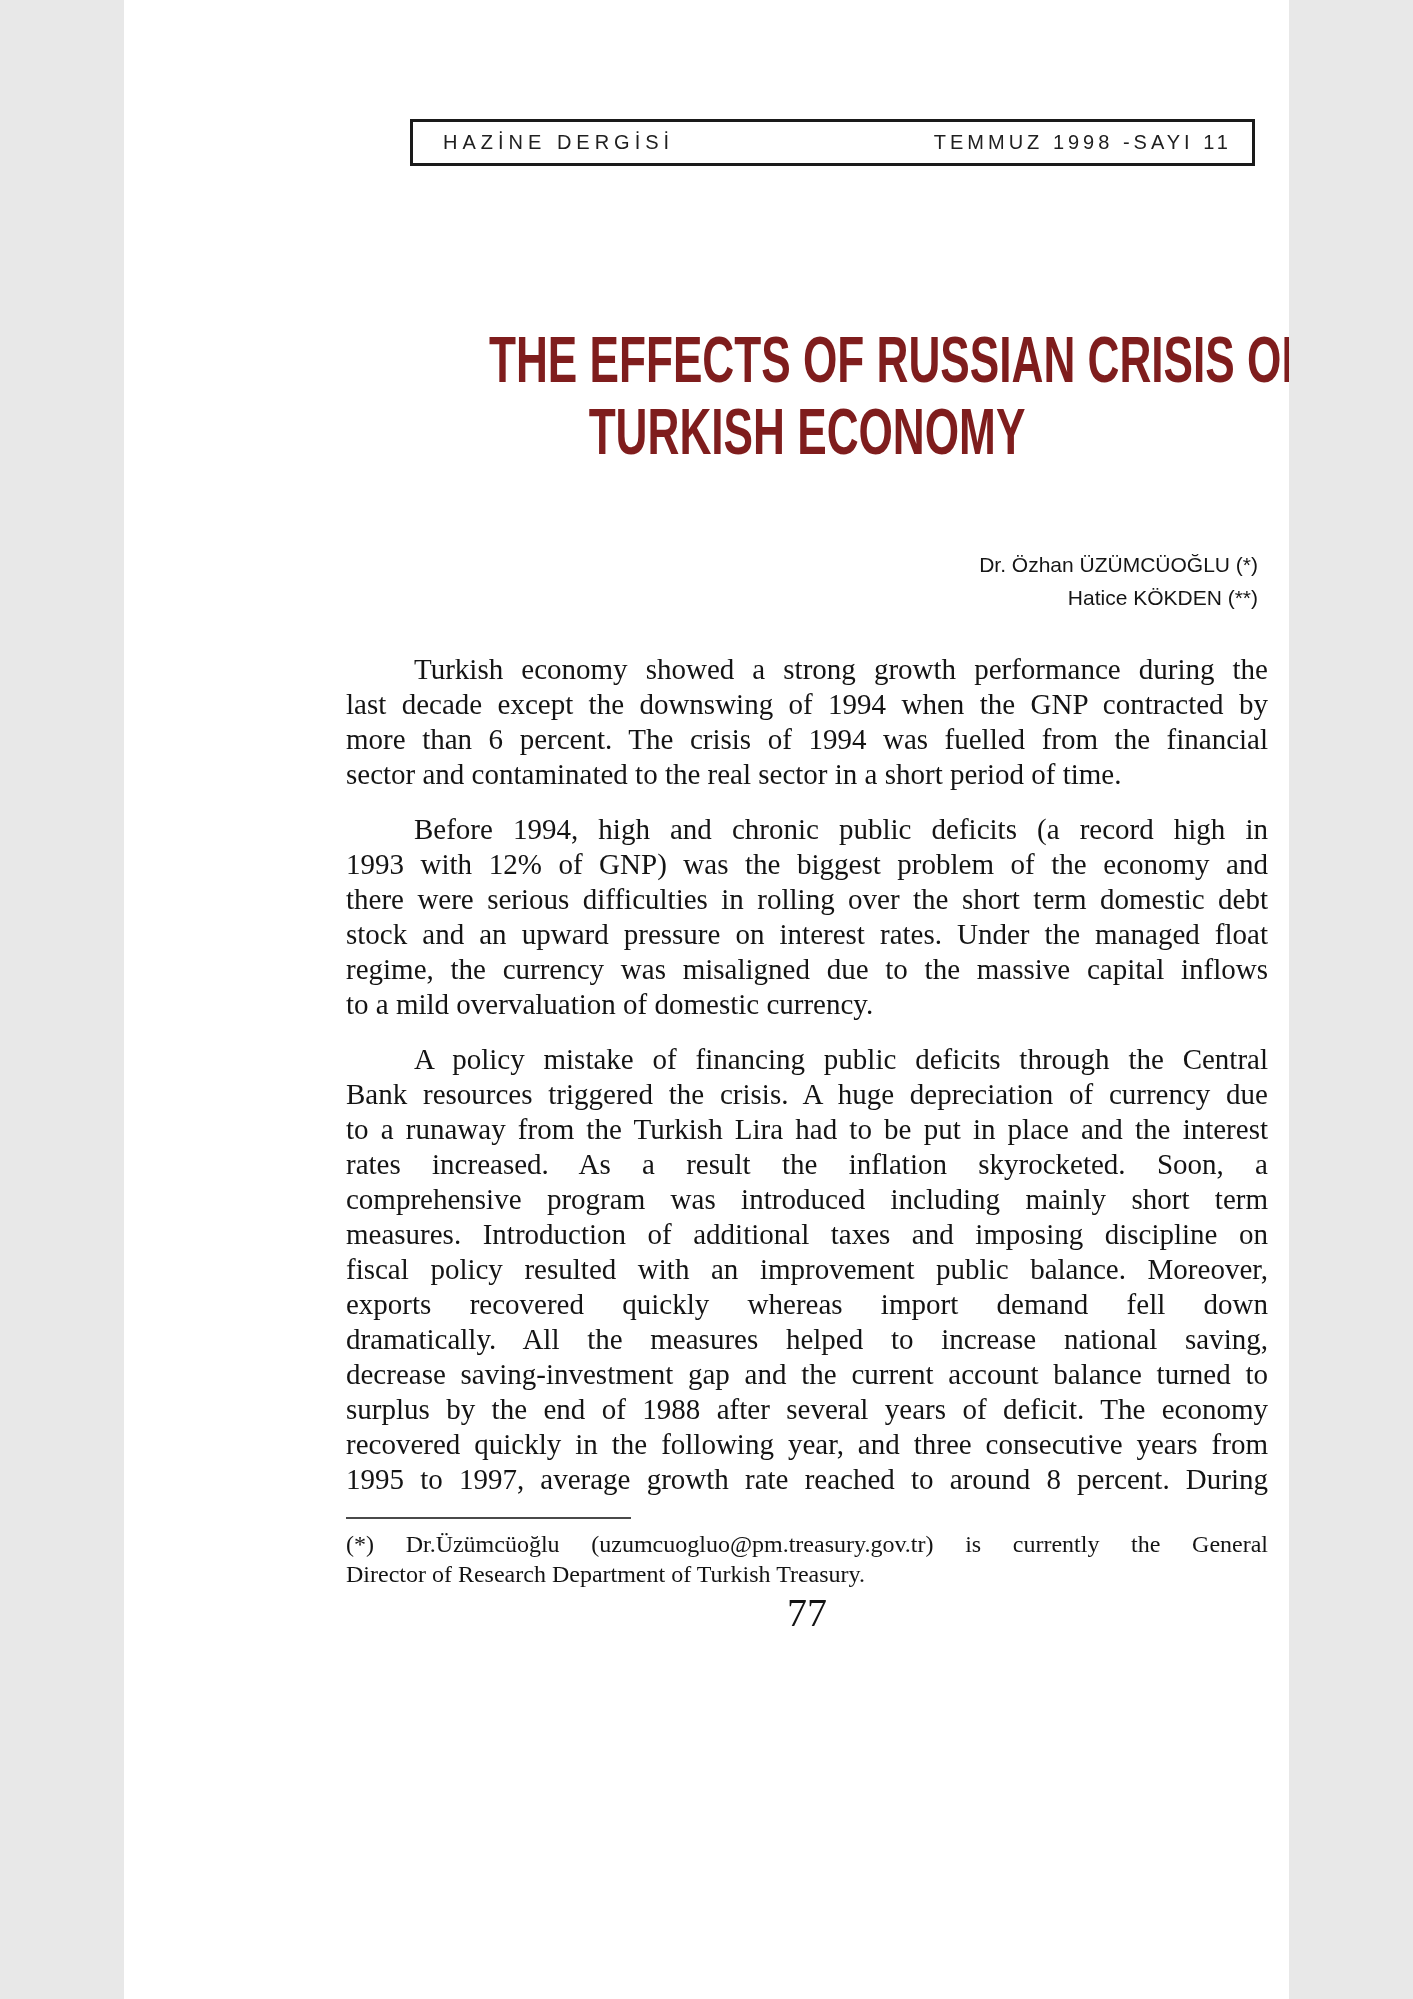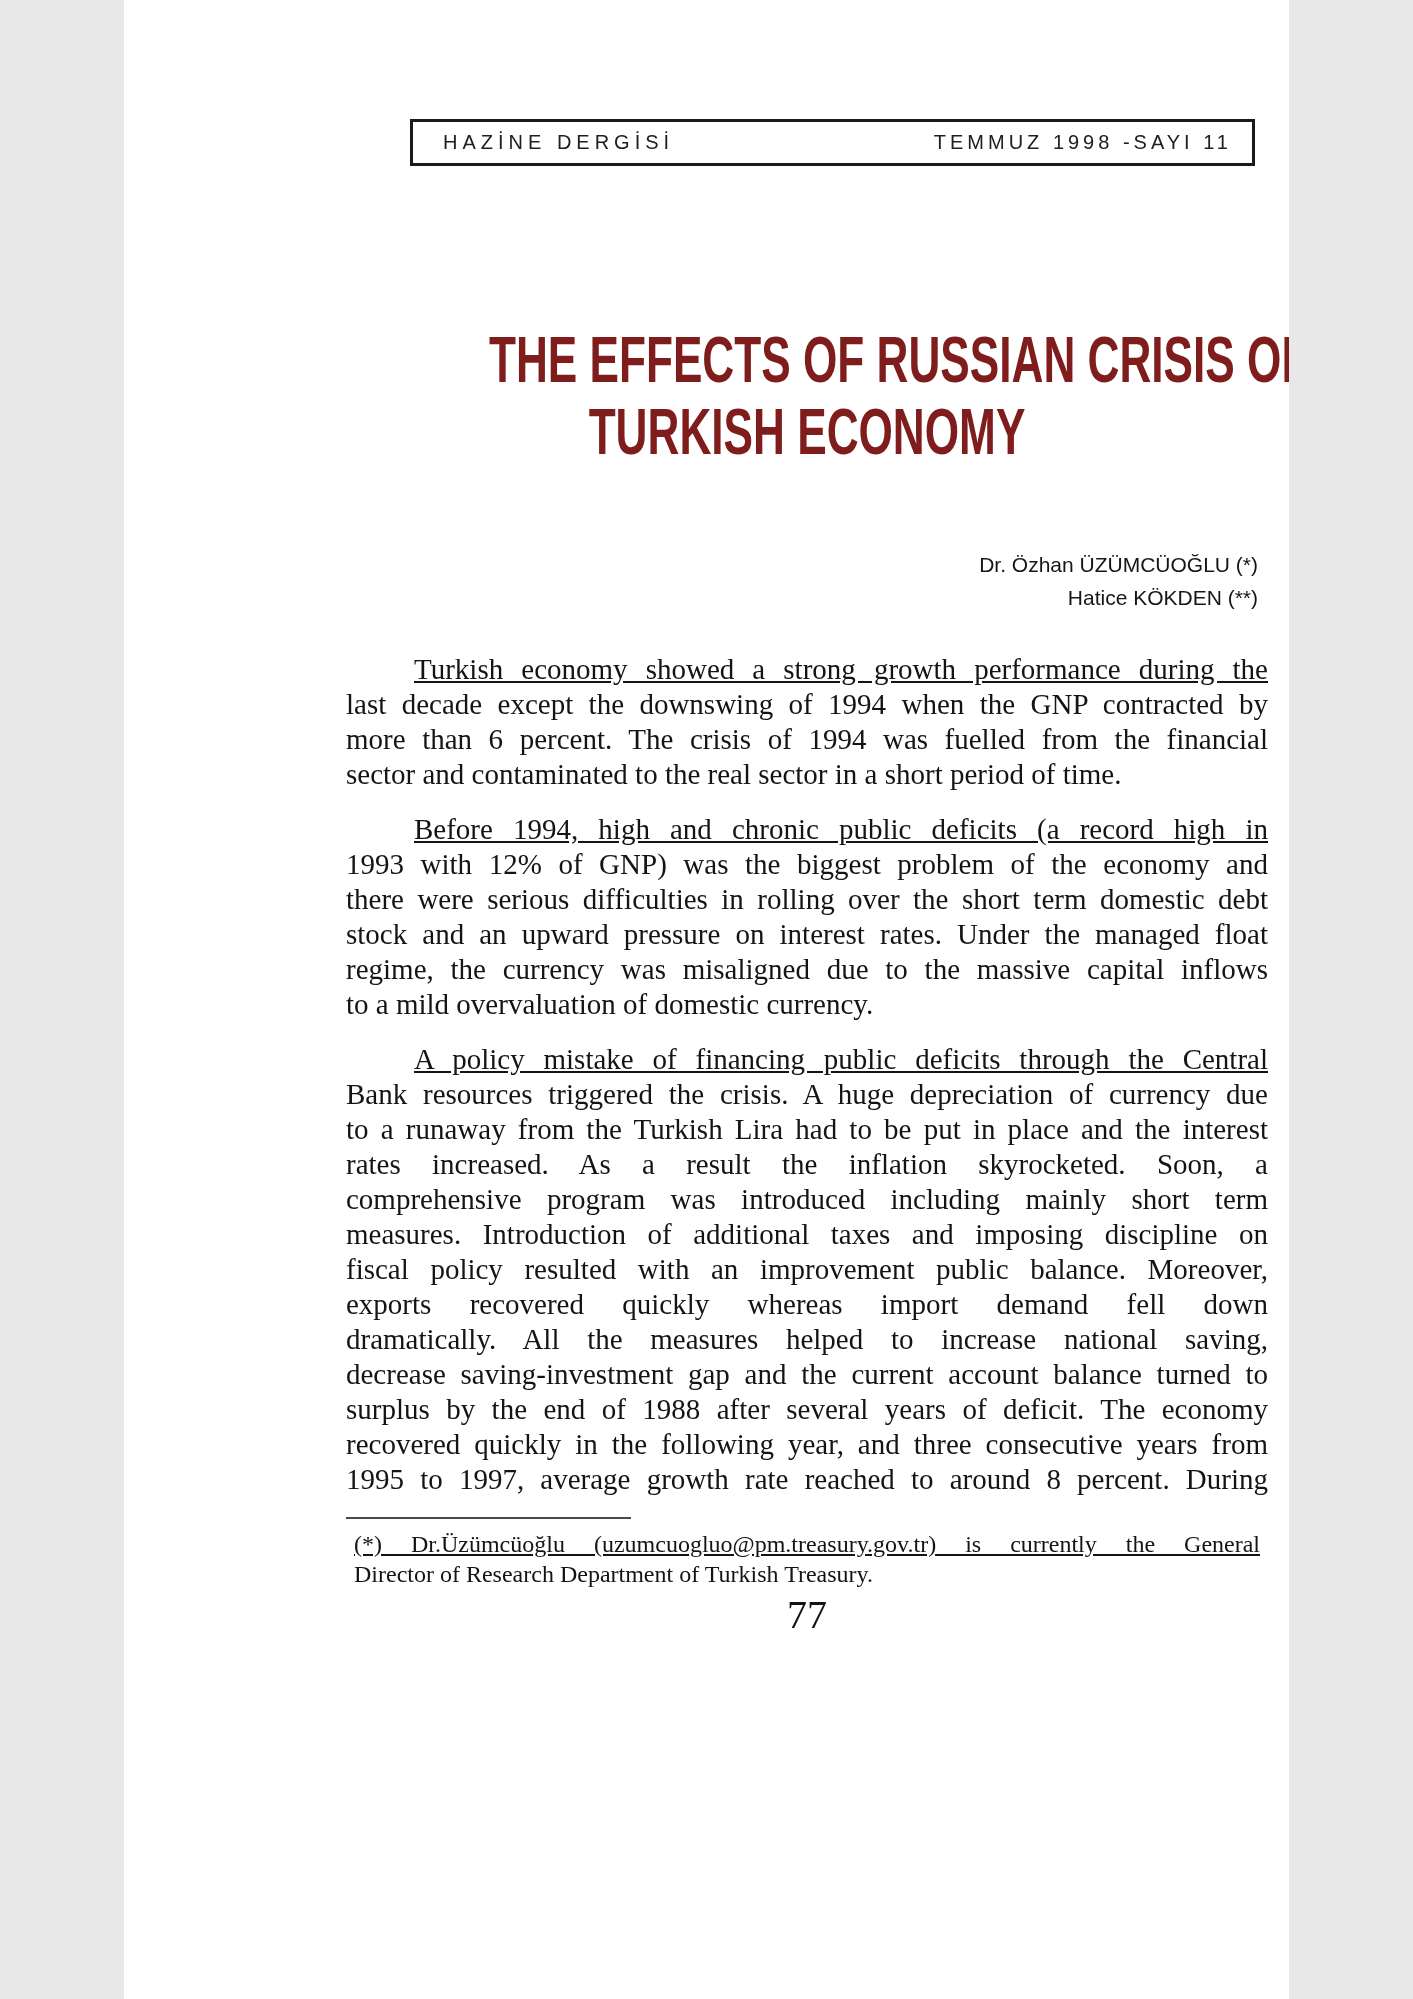--- a/index.html
+++ b/index.html
@@ -38,26 +38,26 @@
     font-family:"Liberation Sans", sans-serif;
     font-weight:normal;font-size:21px;line-height:33px;color:#161616;
   }
   
   .body-flow{
     position:absolute;left:222px;top:652px;width:922px;
     font-size:29px;line-height:35px;
   }
   .paragraph{margin:0 0 20px 0;}
   .body-line{text-align:justify;text-align-last:justify;}
-  .body-line.first{text-indent:68px;text-decoration:underline;}
+  .body-line.first{text-indent:68px;}
   .body-line.last{text-align-last:left;}
   
   .footnote-rule{width:285px;height:2px;background:#4a4a4a;margin:10px 0 10px 0;}
   .footnotes{font-size:24px;line-height:30px;}
-  .footnotes .paragraph{margin:8px;}
+  .footnotes .paragraph{margin:0;}
   .footnotes .body-line.first{text-indent:0;}
   .page-number{margin-top:6px;text-align:center;font-size:40px;}
 </style>
 </head>
 <body>
 
 <div class="page">
 
   <div class="header-box">
     <span class="journal">HAZİNE DERGİSİ</span>

